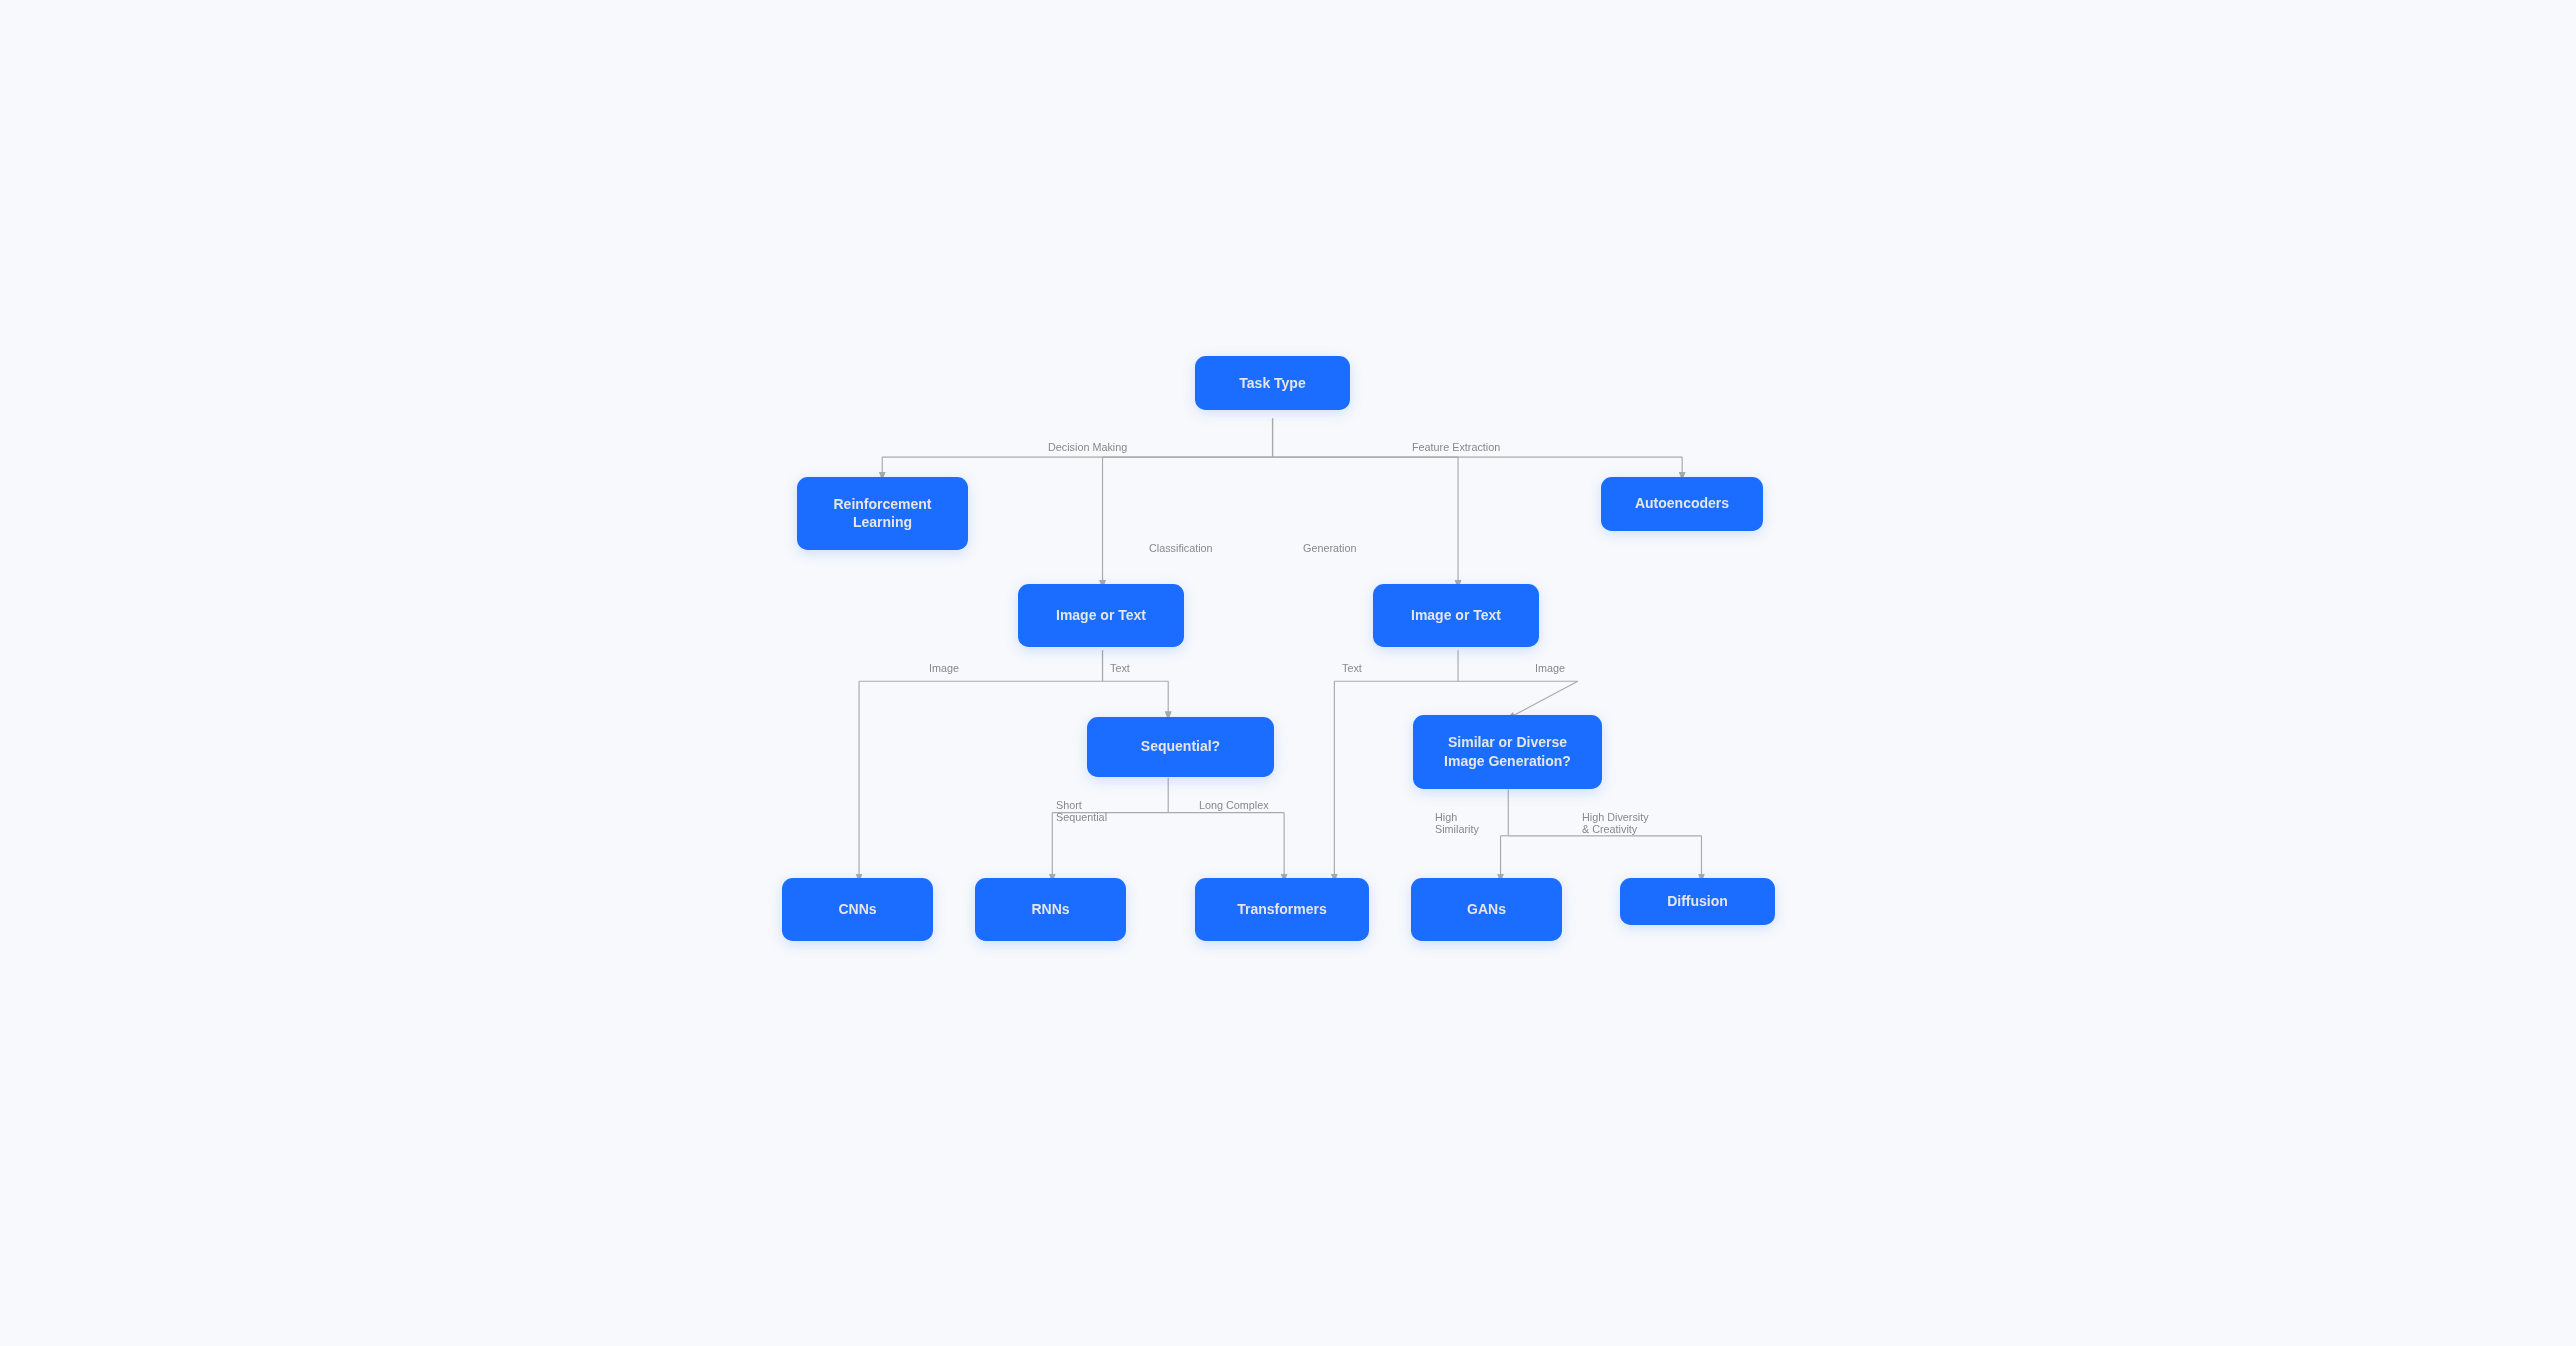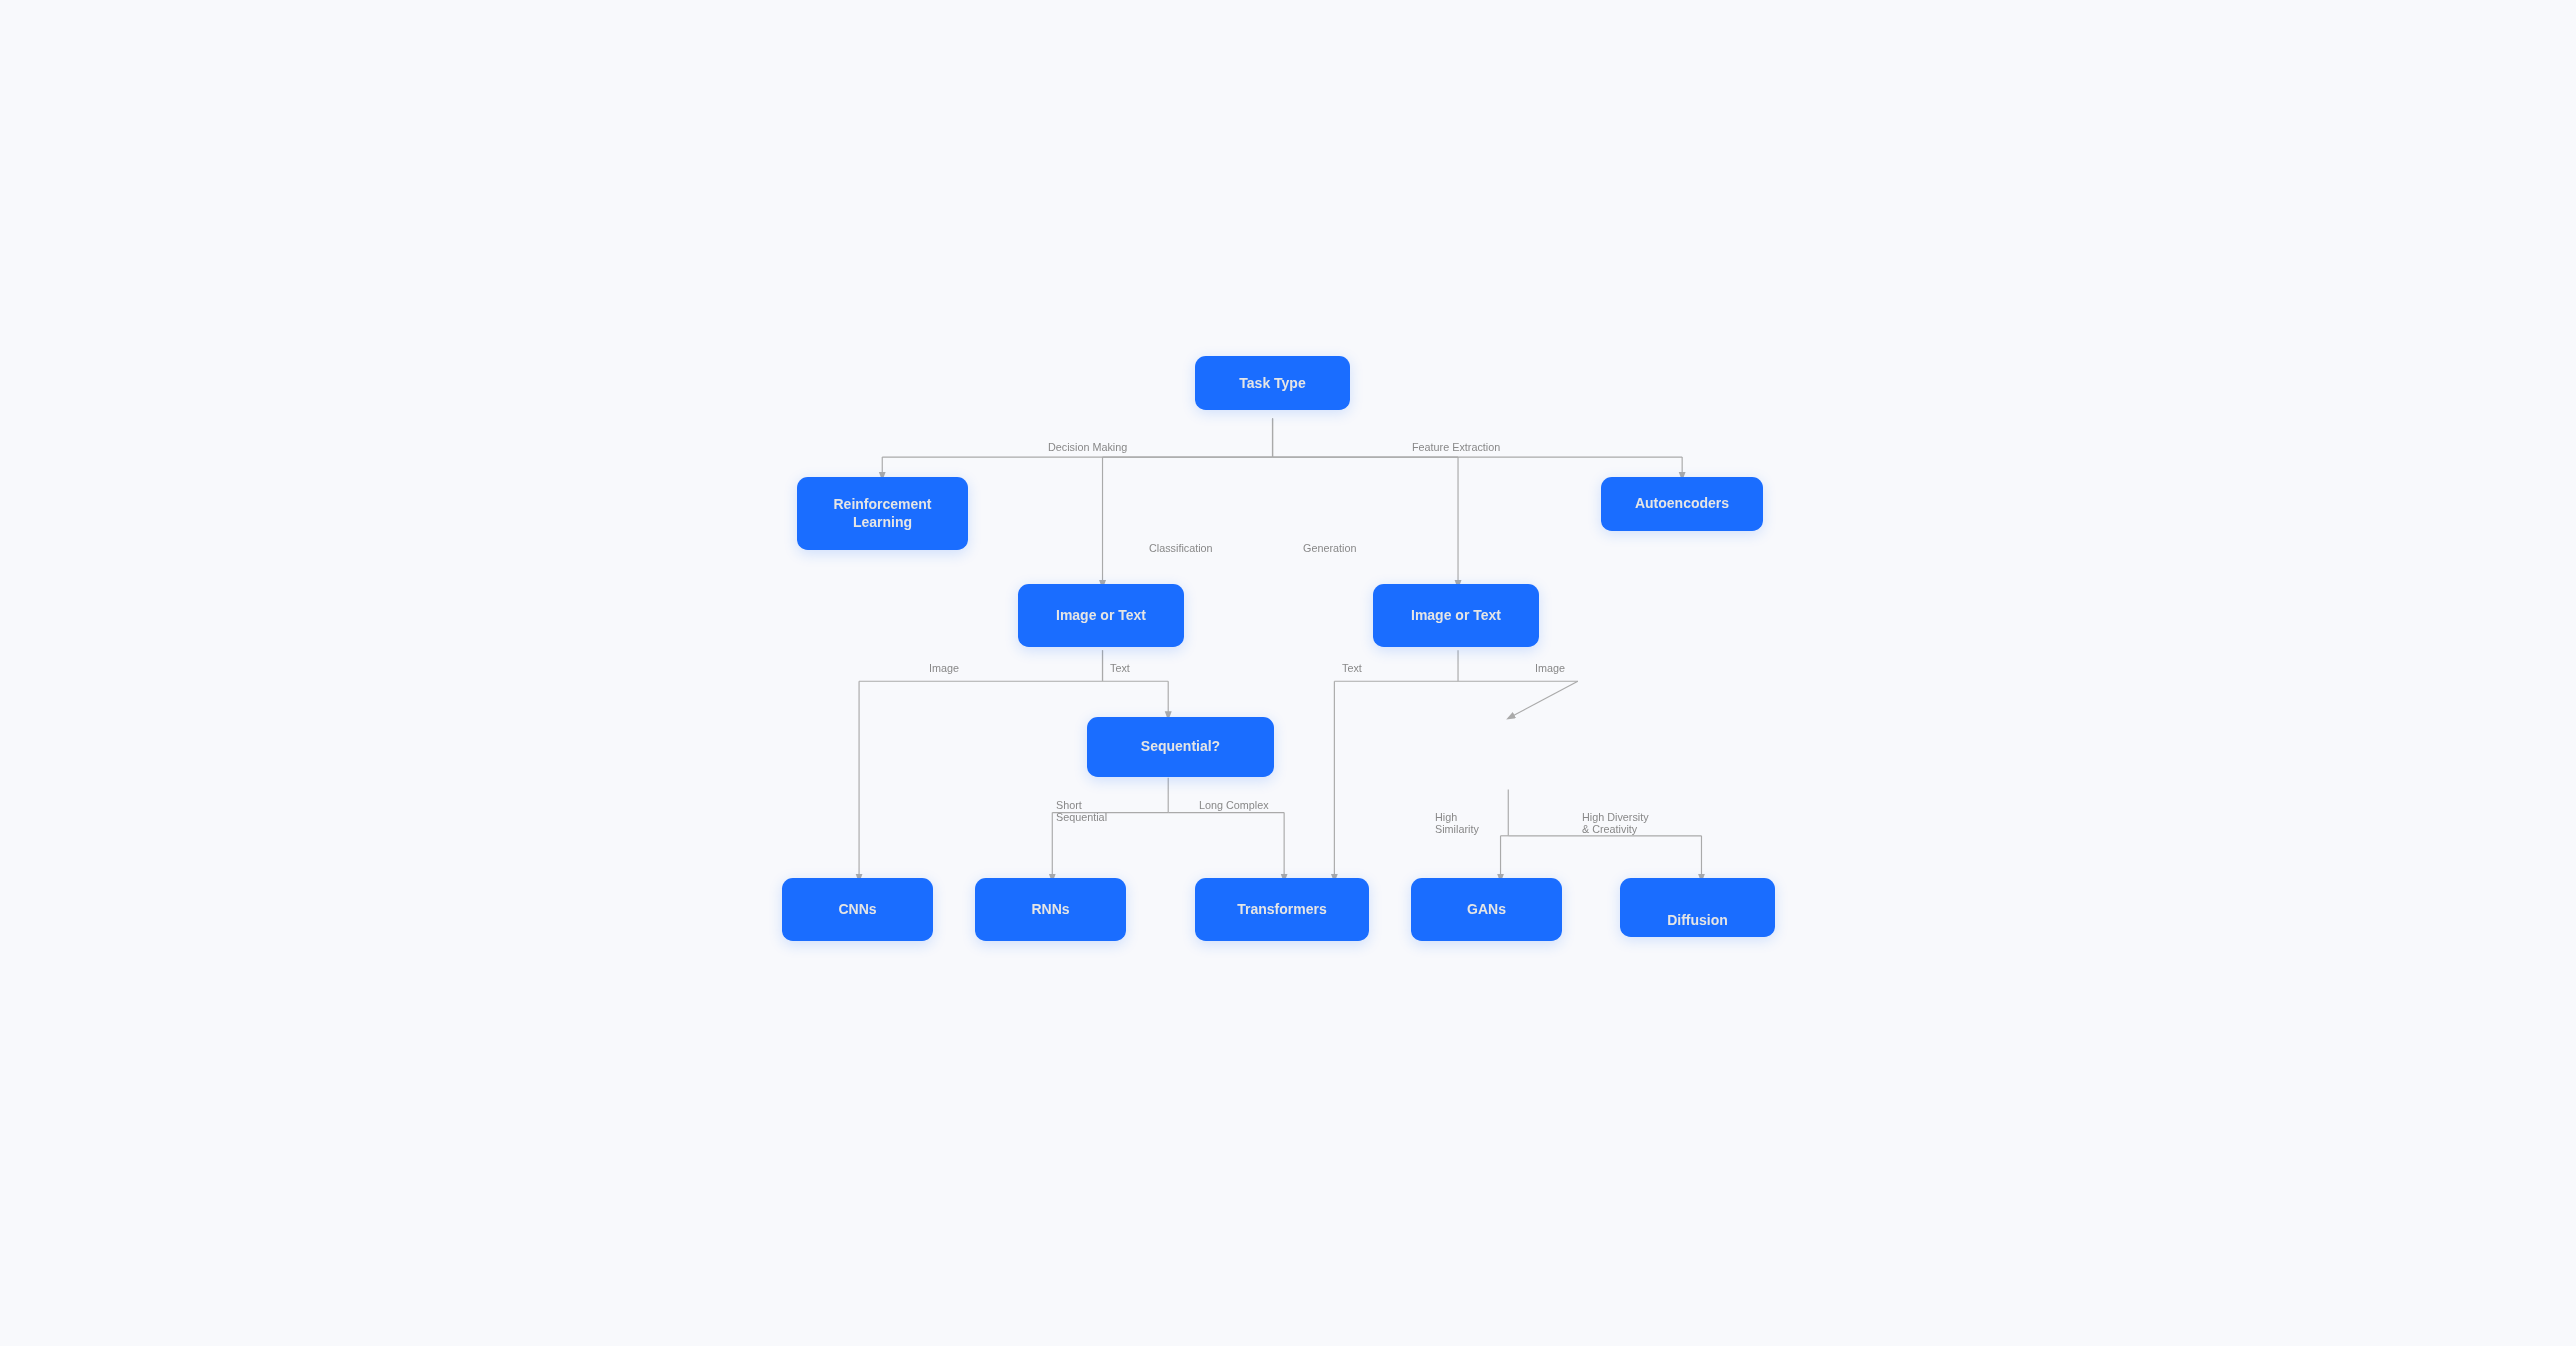--- a/index.html
+++ b/index.html
@@ -133,34 +133,37 @@
   </div>
 
   <div class="node" style="left:626px; top:243px; width:166px; height:63px;">
     <span>Image or Text</span>
   </div>
 
   <div class="node" style="left:340px; top:376px; width:187px; height:60px;">
     <span>Sequential?</span>
   </div>
 
+  <div class="node" style="left:666px; top:374px; width:189px; height:74px;">
+    <span>Similar or Diverse<br>Image Generation?</span>
+  </div>
 
   <div class="node" style="left:35px; top:537px; width:151px; height:63px;">
     <span>CNNs</span>
   </div>
 
   <div class="node" style="left:228px; top:537px; width:151px; height:63px;">
     <span>RNNs</span>
   </div>
 
   <div class="node" style="left:448px; top:537px; width:174px; height:63px;">
     <span>Transformers</span>
   </div>
 
   <div class="node" style="left:664px; top:537px; width:151px; height:63px;">
     <span>GANs</span>
   </div>
 
-  <div class="node" style="left:873px; top:537px; width:155px; height:59px;align-items:flex-end;">
+  <div class="node" style="left:873px; top:537px; width:155px; height:47px;">
     <span>Diffusion</span>
   </div>
 </div>
 
 
 </body></html>

